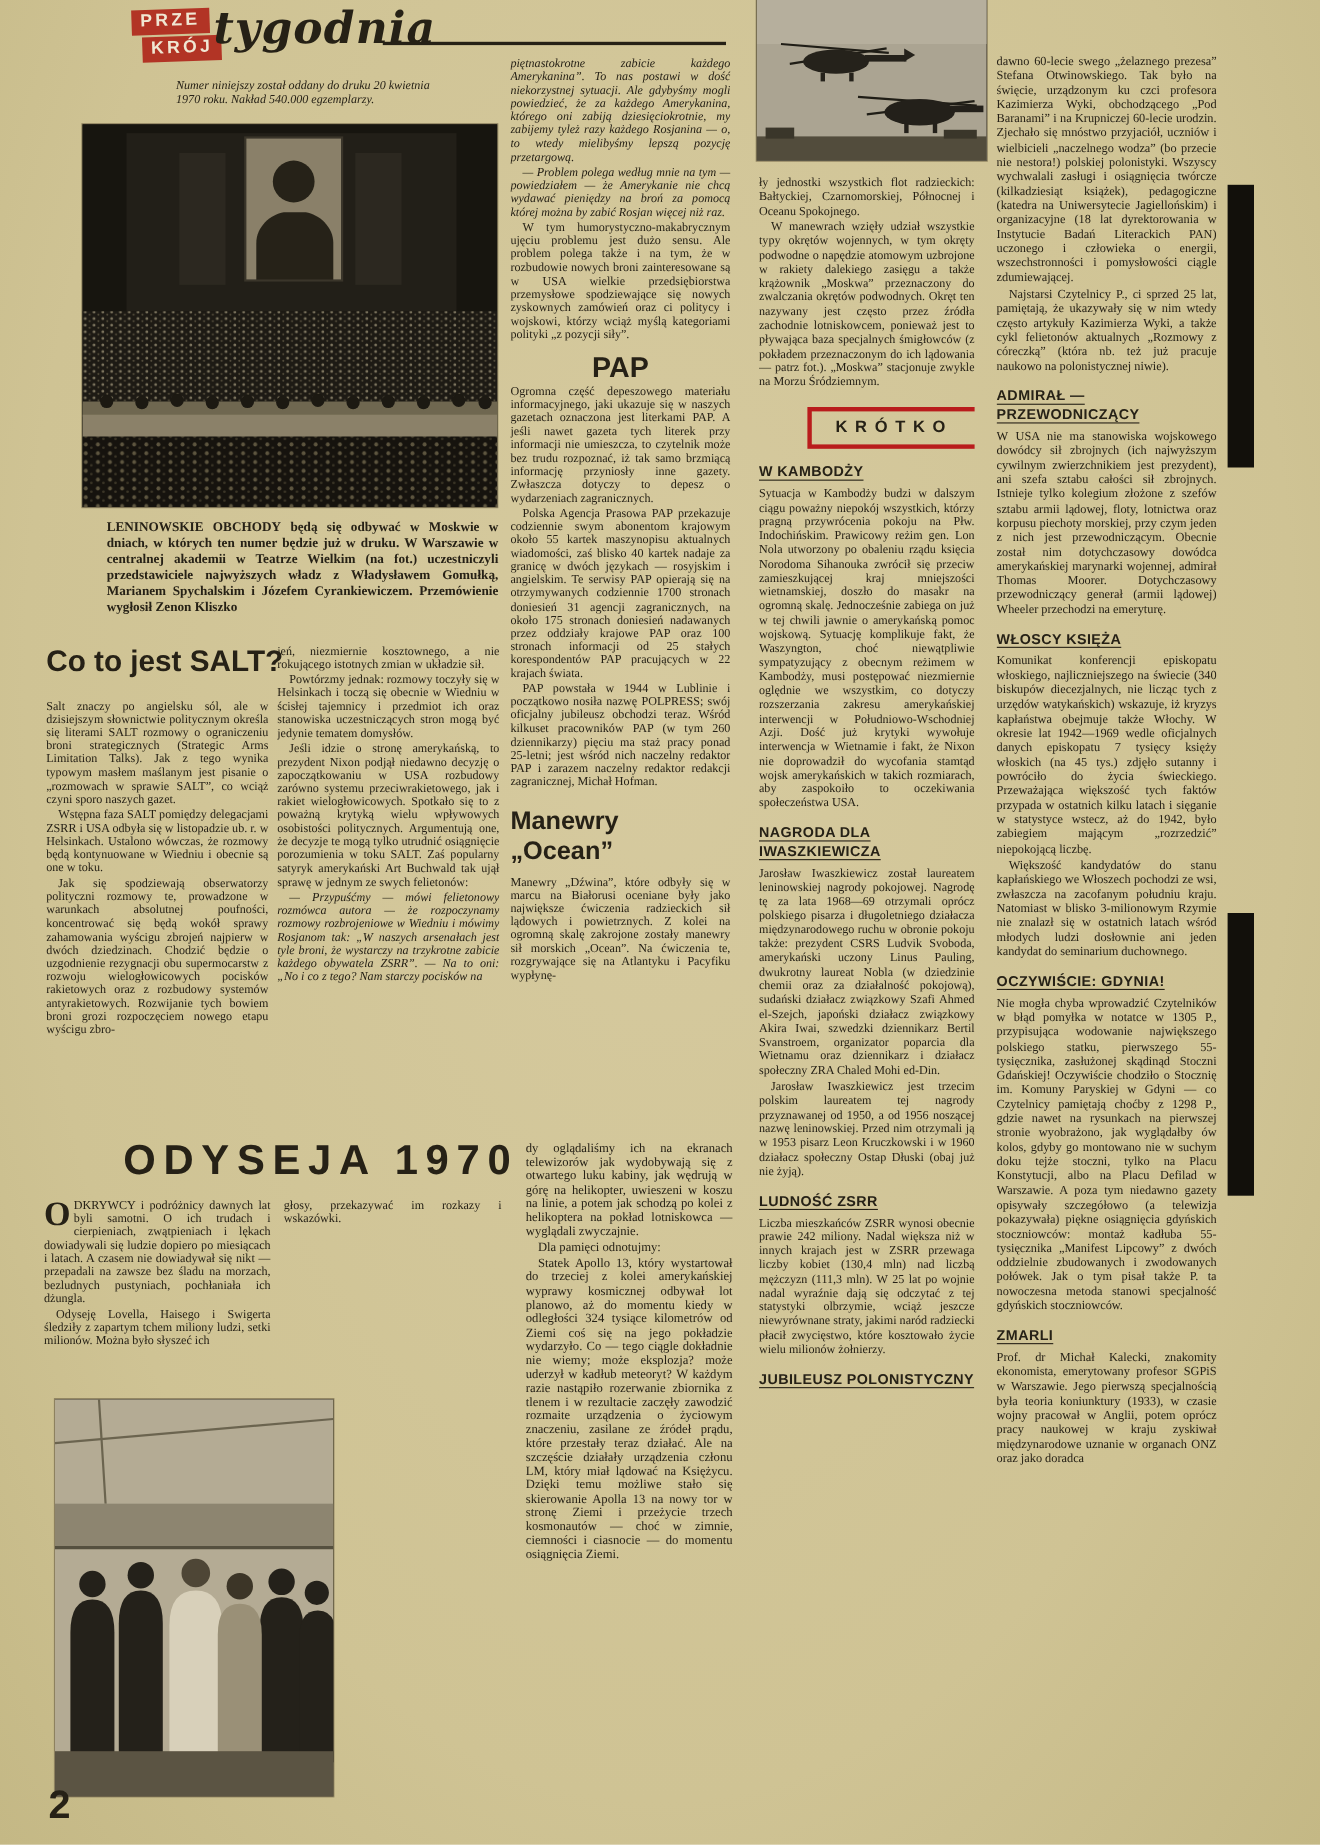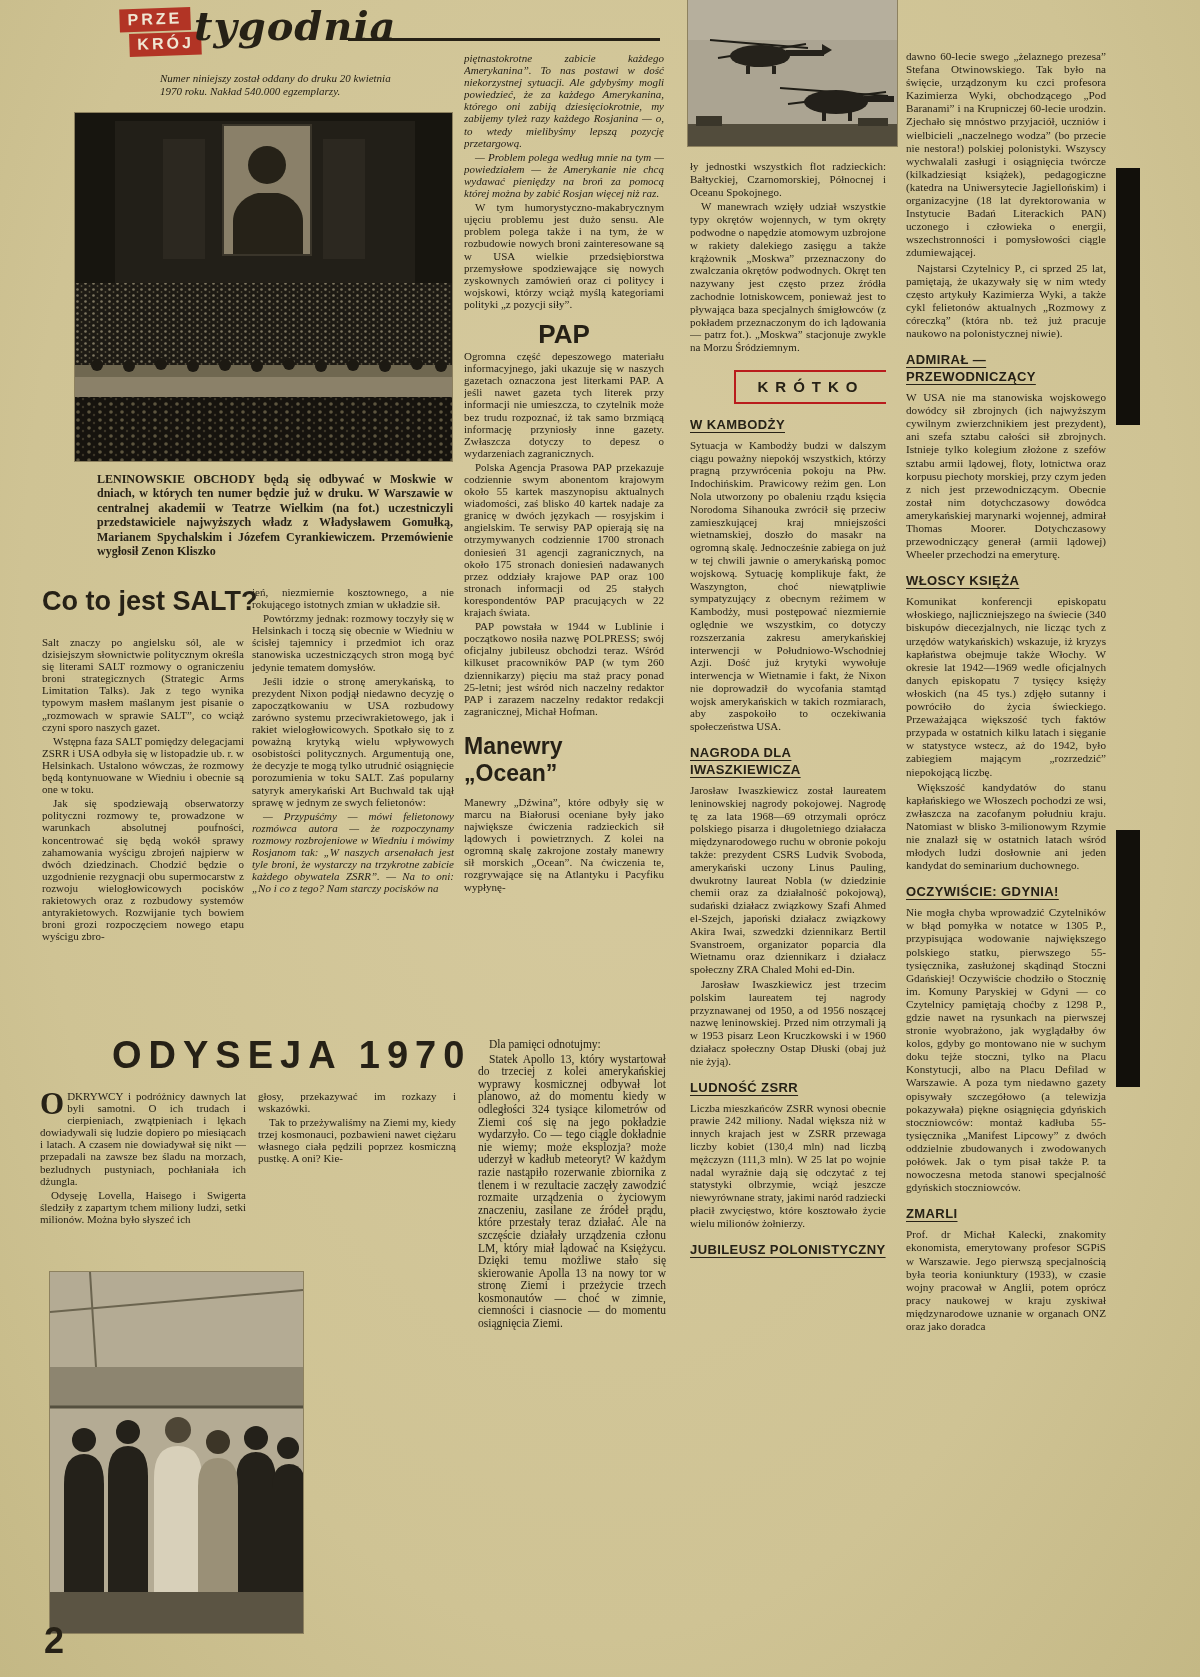--- a/index.html
+++ b/index.html
@@ -47,21 +47,21 @@
     font-family:"Liberation Sans",sans-serif;font-weight:700;font-size:38px;letter-spacing:7px;}
   .ody-col1{left:40px;top:1090px;width:206px;height:180px;}
   .ody-col2{left:258px;top:1090px;width:198px;height:250px;}
   .ody-col3{left:478px;top:1038px;width:188px;height:600px;font-size:11.5px;line-height:12.6px;}
   .dropcap{float:left;font-weight:700;font-size:31px;line-height:25px;padding:1px 3px 0 0;}
   .rmid-col{left:690px;top:160px;width:196px;height:1492px;line-height:12.8px;}
   .right-col{left:906px;top:50px;width:200px;height:1614px;line-height:13.1px;font-size:11.2px;}
   .sec-title{font-family:"Liberation Sans",sans-serif;font-weight:700;font-size:13px;
     line-height:17px;letter-spacing:0.4px;text-decoration:underline;text-underline-offset:3px;
     margin:11px 0 6px;text-align:left;text-indent:0;}
-  .krotko-box{border:2px solid #b91c1c;width:150px;margin:16px 0 12px 44px;padding:9px 0 8px;
+  .krotko-box{border:4px solid #b91c1c;width:150px;margin:16px 0 12px 44px;padding:9px 0 8px;
     text-align:center;font-family:"Liberation Sans",sans-serif;font-weight:700;
     font-size:15px;letter-spacing:7px;text-indent:0;}
   .page-number{position:absolute;left:44px;top:1620px;
     font-family:"Liberation Sans",sans-serif;font-weight:700;font-size:36px;}
   .black-bar{position:absolute;left:1116px;width:24px;background:#12100b;}
   .bar1{top:168px;height:257px;}
   .bar2{top:830px;height:257px;}
 </style>
 </head>
 <body>
@@ -146,23 +146,23 @@
   <p class="noindent">Manewry „Dźwina”, które odbyły się w marcu na Białorusi oceniane były jako największe ćwiczenia radzieckich sił lądowych i powietrznych. Z kolei na ogromną skalę zakrojone zostały manewry sił morskich „Ocean”. Na ćwiczenia te, rozgrywające się na Atlantyku i Pacyfiku wypłynę-</p>
 </div>
 
 <h1 class="odyseja-title">ODYSEJA 1970</h1>
 <div class="col ody-col1">
   <p class="noindent"><span class="dropcap">O</span><span>DKRYWCY i podróżnicy dawnych lat byli samotni. O ich trudach i cierpieniach, zwątpieniach i lękach dowiadywali się ludzie dopiero po miesiącach i latach. A czasem nie dowiadywał się nikt — przepadali na zawsze bez śladu na morzach, bezludnych pustyniach, pochłaniała ich dżungla.</span></p>
   <p>Odyseję Lovella, Haisego i Swigerta śledziły z zapartym tchem miliony ludzi, setki milionów. Można było słyszeć ich</p>
 </div>
 <div class="col ody-col2">
   <p class="noindent">głosy, przekazywać im rozkazy i wskazówki.</p>
-  <p>Tak to przeżywaliśmy na Ziemi my, kiedy trzej kosmonauci, pozbawieni nawet ciężaru własnego ciała pędzili poprzez kosmiczną pustkę. A oni? Kie-</p>
 </div>
 <div class="col ody-col3">
+  <p class="noindent">dy oglądaliśmy ich na ekranach telewizorów jak wydobywają się z otwartego luku kabiny, jak wędrują w górę na helikopter, uwieszeni w koszu na linie, a potem jak schodzą po kolei z helikoptera na pokład lotniskowca — wyglądali zwyczajnie.</p>
   <p>Dla pamięci odnotujmy:</p>
   <p>Statek Apollo 13, który wystartował do trzeciej z kolei amerykańskiej wyprawy kosmicznej odbywał lot planowo, aż do momentu kiedy w odległości 324 tysiące kilometrów od Ziemi coś się na jego pokładzie wydarzyło. Co — tego ciągle dokładnie nie wiemy; może eksplozja? może uderzył w kadłub meteoryt? W każdym razie nastąpiło rozerwanie zbiornika z tlenem i w rezultacie zaczęły zawodzić rozmaite urządzenia o życiowym znaczeniu, zasilane ze źródeł prądu, które przestały teraz działać. Ale na szczęście działały urządzenia członu LM, który miał lądować na Księżycu. Dzięki temu możliwe stało się skierowanie Apolla 13 na nowy tor w stronę Ziemi i przeżycie trzech kosmonautów — choć w zimnie, ciemności i ciasnocie — do momentu osiągnięcia Ziemi.</p>
 </div>
 
 <figure class="photo photo-astro">
   <svg viewBox="0 0 253 361" preserveAspectRatio="none" xmlns="http://www.w3.org/2000/svg">
     <rect width="253" height="361" fill="#b4ab94"></rect>
     <line x1="0" y1="40" x2="253" y2="18" stroke="#6b644f" stroke-width="2"></line>
     <line x1="40" y1="0" x2="46" y2="95" stroke="#6b644f" stroke-width="2"></line>
     <rect x="0" y="95" width="253" height="40" fill="#8d8570"></rect>

